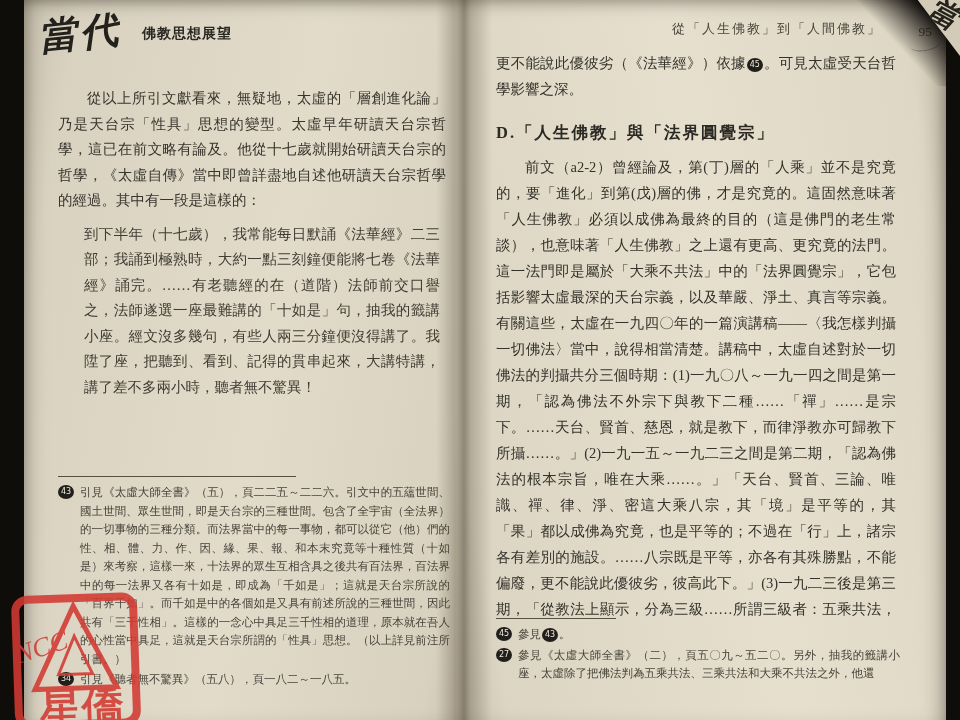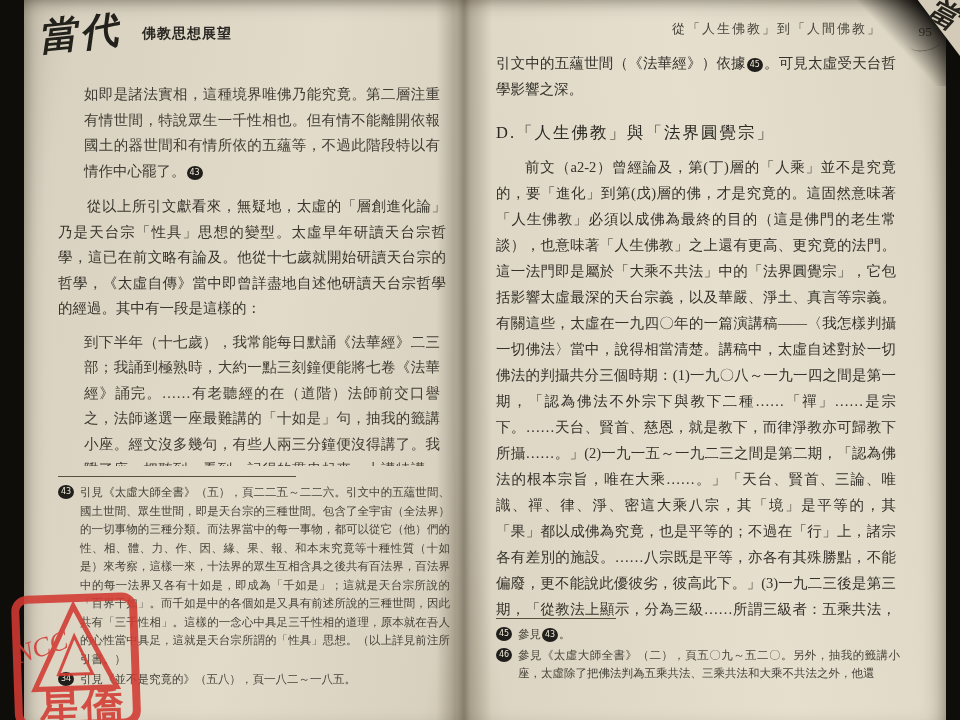--- a/index.html
+++ b/index.html
@@ -62,21 +62,21 @@
   .page-number{position:absolute;right:14px;top:24px;font-size:13.5px;color:#55503f;}
   .page-curl{
     position:absolute;right:6px;top:38px;width:30px;height:12px;
     border-bottom:1.5px solid #8d8470;border-radius:50%;transform:rotate(-10deg);
   }
   .rp-body{
     position:absolute;left:42px;top:50px;width:400px;height:566px;overflow:hidden;
     font-size:14.5px;line-height:26px;text-align:justify;word-break:break-all;color:#35322b;
   }
   .section-heading{
-    font-size:16.5px;font-weight:normal;letter-spacing:2px;color:#2b2923;margin:18px 0 2px;
+    font-size:16.5px;font-weight:bold;letter-spacing:2px;color:#2b2923;margin:18px 0 2px;
   }
   .rp-footnotes{
     position:absolute;left:42px;bottom:22px;width:404px;height:80px;overflow:hidden;
     font-size:11.5px;line-height:18.5px;text-align:justify;word-break:break-all;color:#47433a;
   }
   .fn-rule-short{width:120px;border-top:1.5px solid #55503f;margin-bottom:6px;}
   
   .corner-shadow{
     position:absolute;top:0;right:0;width:110px;height:86px;pointer-events:none;
     background:linear-gradient(227deg,#0e0c09 0%,#0e0c09 22%,rgba(14,12,9,0) 55%);
@@ -98,63 +98,62 @@
 </head>
 <body>
 
 <div class="page page-left">
 
   <div class="lp-header">
     <span class="brand-large">當代</span><span class="brand-small">佛教思想展望</span>
   </div>
 
   <div class="lp-body">
-    <div class="quote"><span>如即是諸法實相，這種境界唯佛乃能究竟。第二層注重有情世間，特說眾生一千性相也。但有情不能離開依報國土的器世間和有情所依的五蘊等，不過此階段特以有情作中心罷了。</span><span class="fnmark fnmark-inline">43</span></div>
 
     <div class="para">從以上所引文獻看來，無疑地，太虛的「層創進化論」乃是天台宗「性具」思想的變型。太虛早年研讀天台宗哲學，這已在前文略有論及。他從十七歲就開始研讀天台宗的哲學，《太虛自傳》當中即曾詳盡地自述他研讀天台宗哲學的經過。其中有一段是這樣的：</div>
 
     <div class="quote"><span>到下半年（十七歲），我常能每日默誦《法華經》二三部；我誦到極熟時，大約一點三刻鐘便能將七卷《法華經》誦完。……有老聽經的在（道階）法師前交口譽之，法師遂選一座最難講的「十如是」句，抽我的籤講小座。經文沒多幾句，有些人兩三分鐘便沒得講了。我陞了座，把聽到、看到、記得的貫串起來，大講特講，講了差不多兩小時，聽者無不驚異！</span></div>
 
   </div>
 
   <div class="lp-footnotes">
     <div class="fn-rule"></div>
     <div class="fn-item">
       <span class="fnmark">43</span>
       <span class="fn-text">引見《太虛大師全書》（五），頁二二五～二二六。引文中的五蘊世間、國土世間、眾生世間，即是天台宗的三種世間。包含了全宇宙（全法界）的一切事物的三種分類。而法界當中的每一事物，都可以從它（他）們的性、相、體、力、作、因、緣、果、報、和本末究竟等十種性質（十如是）來考察，這樣一來，十法界的眾生互相含具之後共有百法界，百法界中的每一法界又各有十如是，即成為「千如是」；這就是天台宗所說的「百界千如」。而千如是中的各個如是又具有前述所說的三種世間，因此共有「三千性相」。這樣的一念心中具足三千性相的道理，原本就在吾人的心性當中具足，這就是天台宗所謂的「性具」思想。（以上詳見前注所引書。）</span>
     </div>
     <div class="fn-item">
       <span class="fnmark">34</span>
-      <span class="fn-text">引見《並不是究竟的》（五八），頁一八二～一八五。</span>
+      <span class="fn-text">引見《聽者無不驚異》（五八），頁一八二～一八五。</span>
     </div>
   </div>
 </div>
 
 <div class="page page-right">
 
   <div class="rp-header">從「人生佛教」到「人間佛教」</div>
   <div class="page-number">95</div>
   <div class="page-curl"></div>
 
   <div class="rp-body">
-    <div><span>引文中的五蘊世間（《法華經》）依據</span><span class="fnmark fnmark-inline">45</span><span>。可見太虛受天台哲學影響之深。</span></div>
+    <div><span>更不能說此優彼劣（《法華經》）依據</span><span class="fnmark fnmark-inline">45</span><span>。可見太虛受天台哲學影響之深。</span></div>
 
     <div class="section-heading">D.「人生佛教」與「法界圓覺宗」</div>
 
     <div class="para"><span>前文（a2-2）曾經論及，第(丁)層的「人乘」並不是究竟的，要「進化」到第(戊)層的佛，才是究竟的。這固然意味著「人生佛教」必須以成佛為最終的目的（這是佛門的老生常談），也意味著「人生佛教」之上還有更高、更究竟的法門。這一法門即是屬於「大乘不共法」中的「法界圓覺宗」，它包括影響太虛最深的天台宗義，以及華嚴、淨土、真言等宗義。有關這些，太虛在一九四〇年的一篇演講稿——〈我怎樣判攝一切佛法〉當中，說得相當清楚。講稿中，太虛自述對於一切佛法的判攝共分三個時期：(1)一九〇八～一九一四之間是第一期，「認為佛法不外宗下與教下二種……「禪」……是宗下。……天台、賢首、慈恩，就是教下，而律淨教亦可歸教下所攝……。」(2)一九一五～一九二三之間是第二期，「認為佛法的根本宗旨，唯在大乘……。」「天台、賢首、三論、唯識、禪、律、淨、密這大乘八宗，其「境」是平等的，其「果」都以成佛為究竟，也是平等的；不過在「行」上，諸宗各有差別的施設。……八宗既是平等，亦各有其殊勝點，不能偏廢，更不能說此優彼劣，彼高此下。」(3)一九二三後是第三期，「從教法上顯示，分為三級……所謂三級者：五乘共法，三乘共法，大乘不共法（亦名大乘特法）。」</span></div>
   </div>
 
   <div class="rp-footnotes">
     <div class="fn-rule-short"></div>
     <div class="fn-item">
       <span class="fnmark">45</span>
       <span class="fn-text"><span>參見</span><span class="fnmark fnmark-inline">43</span><span>。</span></span>
     </div>
     <div class="fn-item">
-      <span class="fnmark">46</span>
+      <span class="fnmark">27</span>
       <span class="fn-text">參見《太虛大師全書》（二），頁五〇九～五二〇。另外，抽我的籤講小座，太虛除了把佛法判為五乘共法、三乘共法和大乘不共法之外，他還</span>
     </div>
   </div>
 </div>
 
 <div class="spine"></div>
 
 <div class="corner-shadow"></div>
 <div class="corner-page">
   <span class="corner-glyph">當</span>

